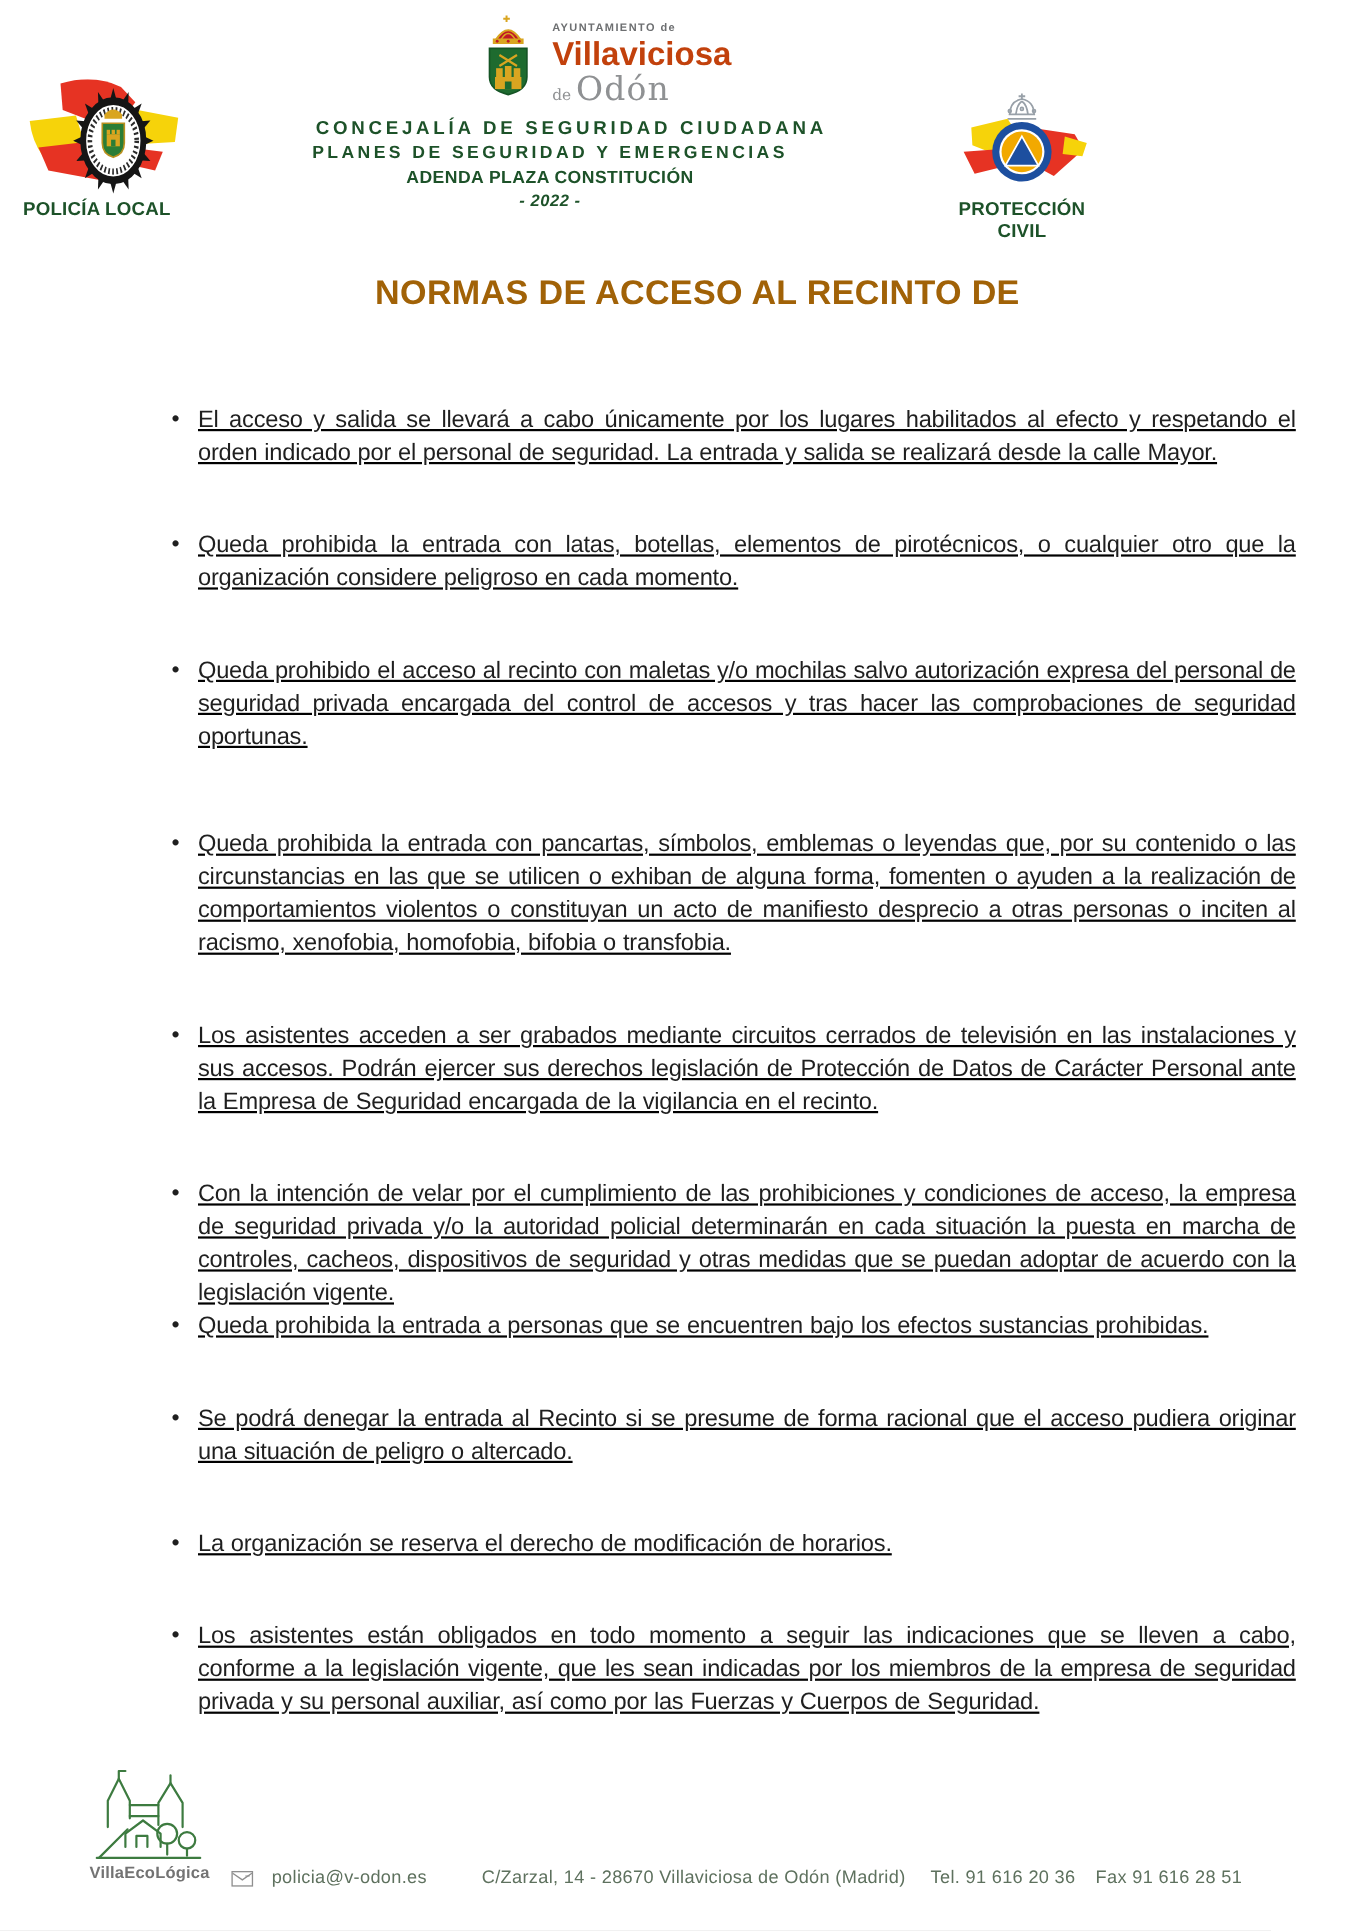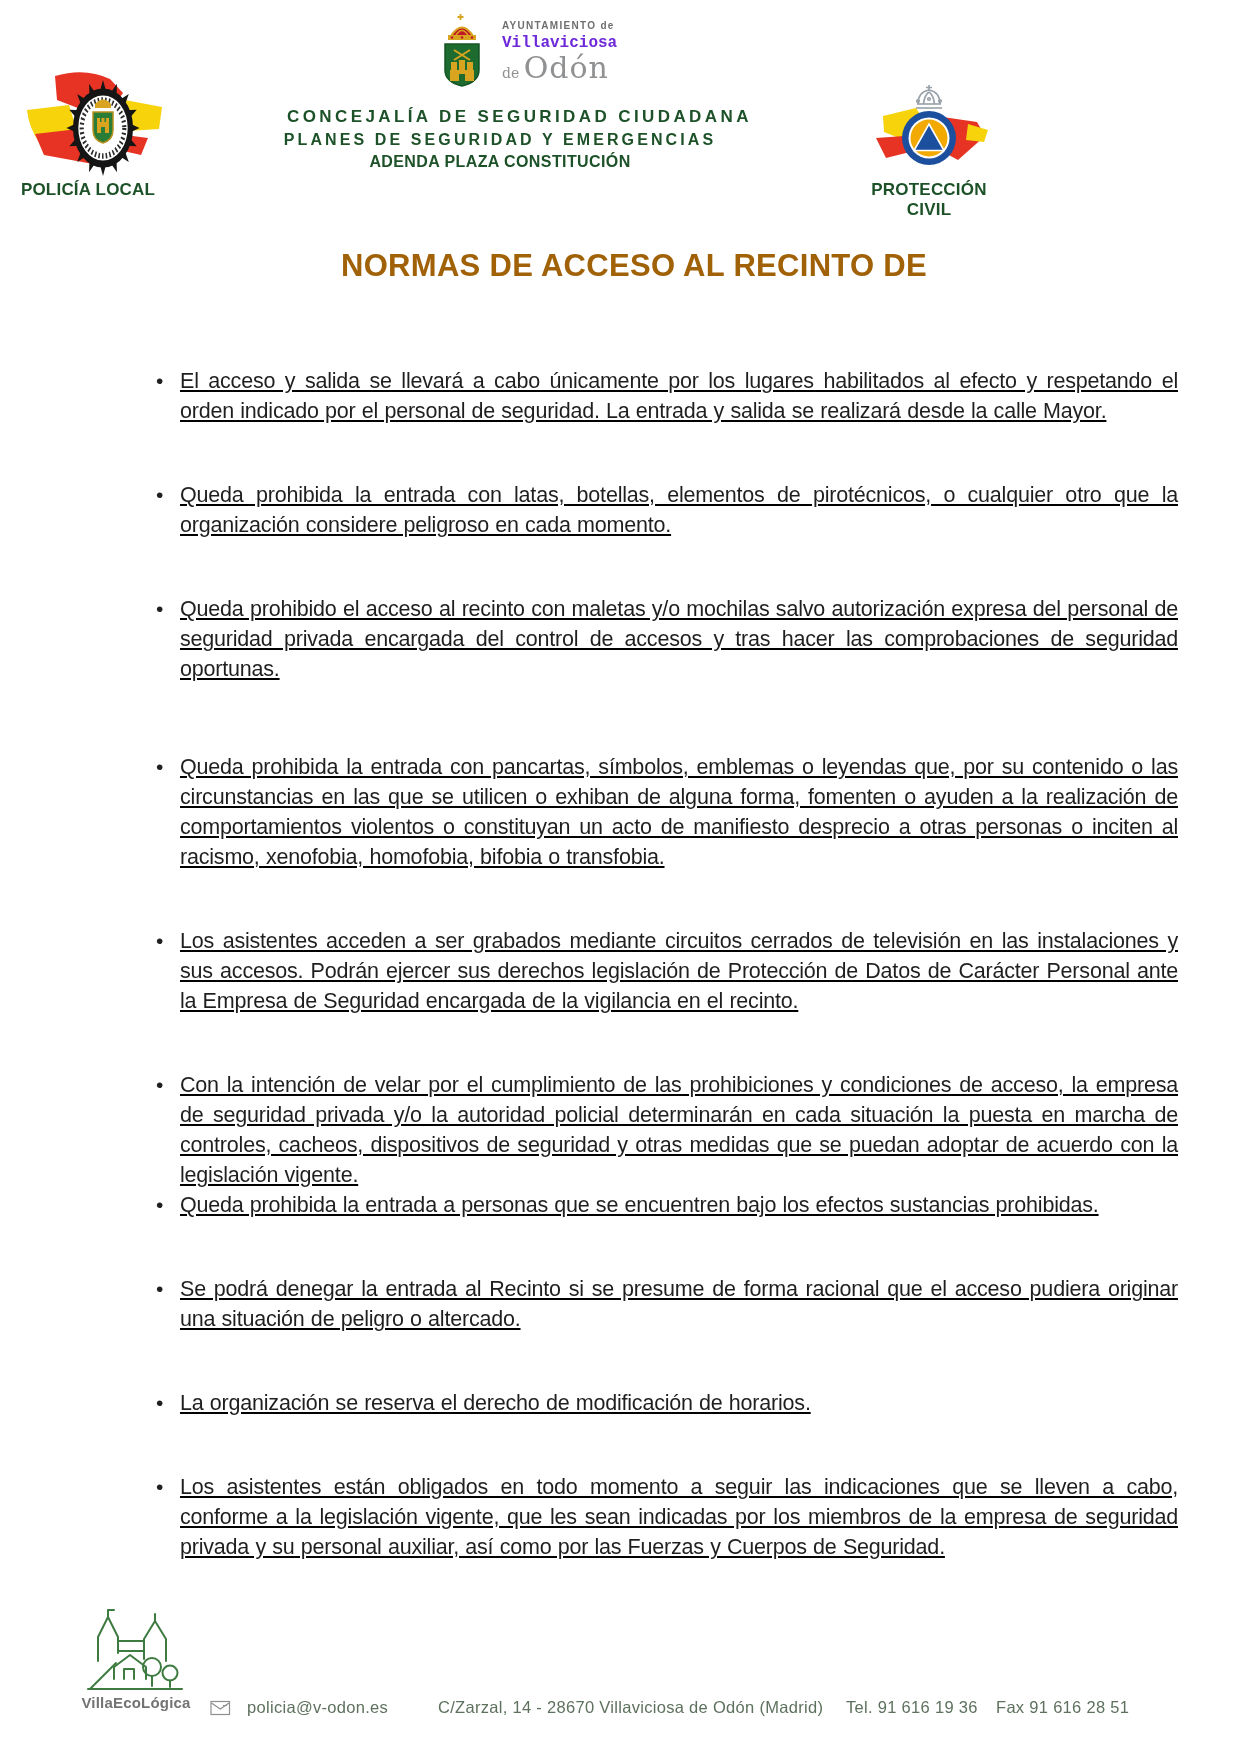--- a/index.html
+++ b/index.html
@@ -4,21 +4,21 @@
 <style>
   html,body{margin:0;padding:0;background:#e8e8e8;}
   .page{position:relative;width:1241px;height:1755px;background:#ffffff;overflow:hidden;
         font-family:"Liberation Sans",sans-serif;margin:0 auto;}
   .abs{position:absolute;}
 
   
   .police-label,.civil-label{font-size:17px;font-weight:bold;color:#1d5229;text-align:center;letter-spacing:.2px;}
   .town-text{line-height:1;}
   .town-small{font-size:10px;font-weight:bold;letter-spacing:1.3px;color:#6d6f71;}
-  .town-name{font-family:Liberation Mono, monospace;font-weight:bold;font-size:16px;color:#6d28d9;margin-top:4px;}
+  .town-name{font-family:Liberation Sans, sans-serif;font-weight:bold;font-size:30px;color:#c2410c;margin-top:4px;}
   .town-de{font-family:"DejaVu Serif",serif;font-size:14px;color:#8f9193;}
   .town-odon{font-family:"DejaVu Serif",serif;font-size:30px;color:#8f9193;letter-spacing:1px;}
   .dept{width:480px;text-align:center;color:#1d5229;font-weight:bold;white-space:nowrap;}
   .dept-l1{font-size:17px;letter-spacing:3.4px;line-height:24px;margin-left:27px;}
   .dept-l2{font-size:16px;letter-spacing:3.1px;line-height:22px;}
   .dept-l3{font-size:16px;letter-spacing:.4px;line-height:21px;}
   .dept-l4{font-size:15px;font-style:italic;line-height:21px;letter-spacing:.5px;}
 
   
   .doc-title{width:1200px;text-align:center;color:#a16207;font-weight:bold;
@@ -105,20 +105,21 @@
     <div style="margin-top:2px">
       <span class="town-de">de</span>
       <span class="town-odon">Odón</span>
     </div>
   </div>
 
   <div class="abs dept" style="left:260px;top:105px">
     <div class="dept-l1">CONCEJALÍA DE SEGURIDAD CIUDADANA</div>
     <div class="dept-l2">PLANES DE SEGURIDAD Y EMERGENCIAS</div>
     <div class="dept-l3">ADENDA PLAZA CONSTITUCIÓN</div>
+    <div class="dept-l4">- 2022 -</div>
   </div>
 
   <svg class="abs" style="left:870px;top:78px" width="120" height="100" viewBox="0 0 120 100">
     <g stroke="#98a0a8" stroke-width="1.6" fill="none">
       <path d="M46 30 h26"></path>
       <path d="M47 26 h24"></path>
       <path d="M48 26 q0 -12 11 -14 q11 2 11 14"></path>
       <path d="M53.5 26 q1 -9 5.5 -12 M64.5 26 q-1 -9 -5.5 -12"></path>
       <path d="M59 12 v-5 M56 9.5 h6"></path>
       <circle cx="48" cy="23" r="1.3"></circle>
@@ -172,16 +173,16 @@
   </svg>
   <div class="abs eco-text" style="left:80px;top:1694px">VillaEcoLógica</div>
 
   <svg class="abs" style="left:210px;top:1700px" width="21" height="16" viewBox="0 0 21 16">
     <rect x="1" y="1.5" width="18.5" height="13" fill="#ffffff" stroke="#8f8f8f" stroke-width="1.2"></rect>
     <path d="M1.5 3 L10.3 9 L19 3" fill="none" stroke="#8f8f8f" stroke-width="1.2"></path>
     <path d="M13 5.5 h4" stroke="#8f8f8f" stroke-width="1"></path>
   </svg>
   <div class="abs foot" style="left:247px;top:1698px">policia@v-odon.es</div>
   <div class="abs foot" style="left:438px;top:1698px">C/Zarzal, 14 - 28670 Villaviciosa de Odón  (Madrid)</div>
-  <div class="abs foot" style="left:846px;top:1698px">Tel. 91 616 19 36</div>
+  <div class="abs foot" style="left:846px;top:1698px">Tel. 91 616 20 36</div>
   <div class="abs foot" style="left:996px;top:1698px">Fax 91 616 28 51</div>
 
 </div>
 
 </body></html>

